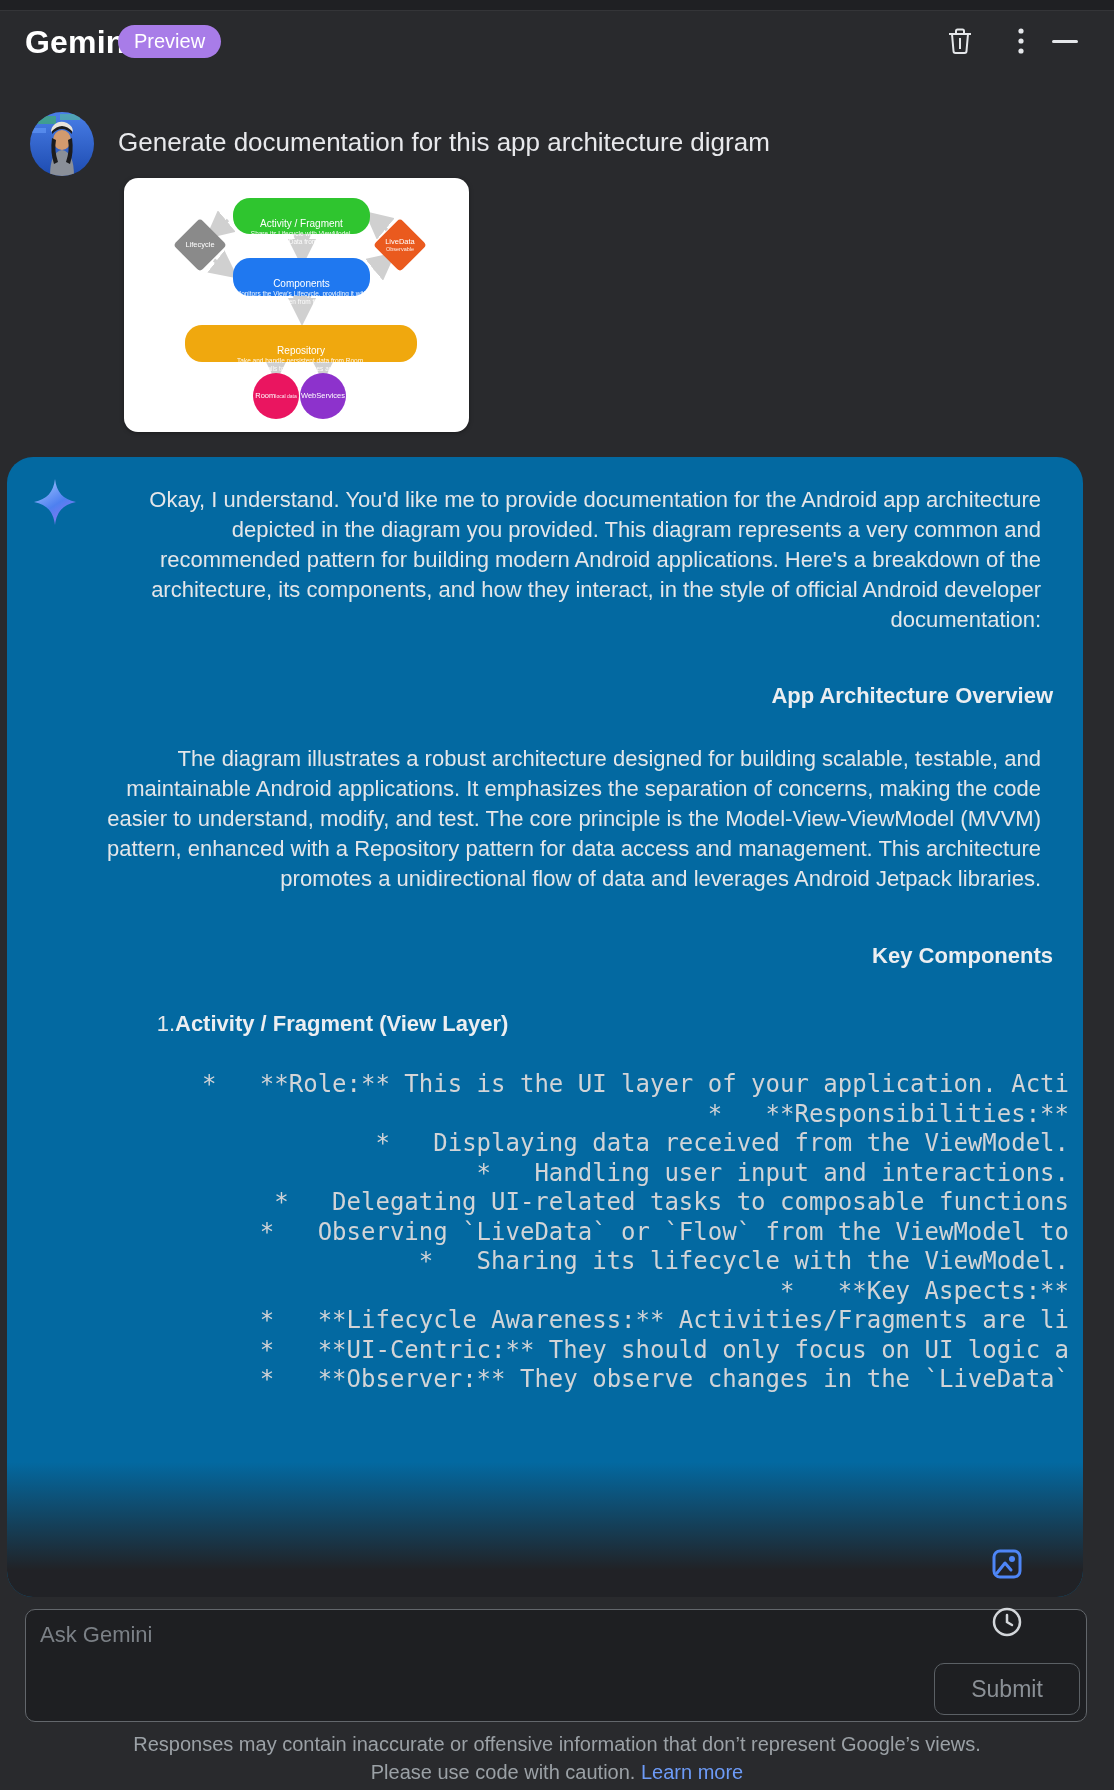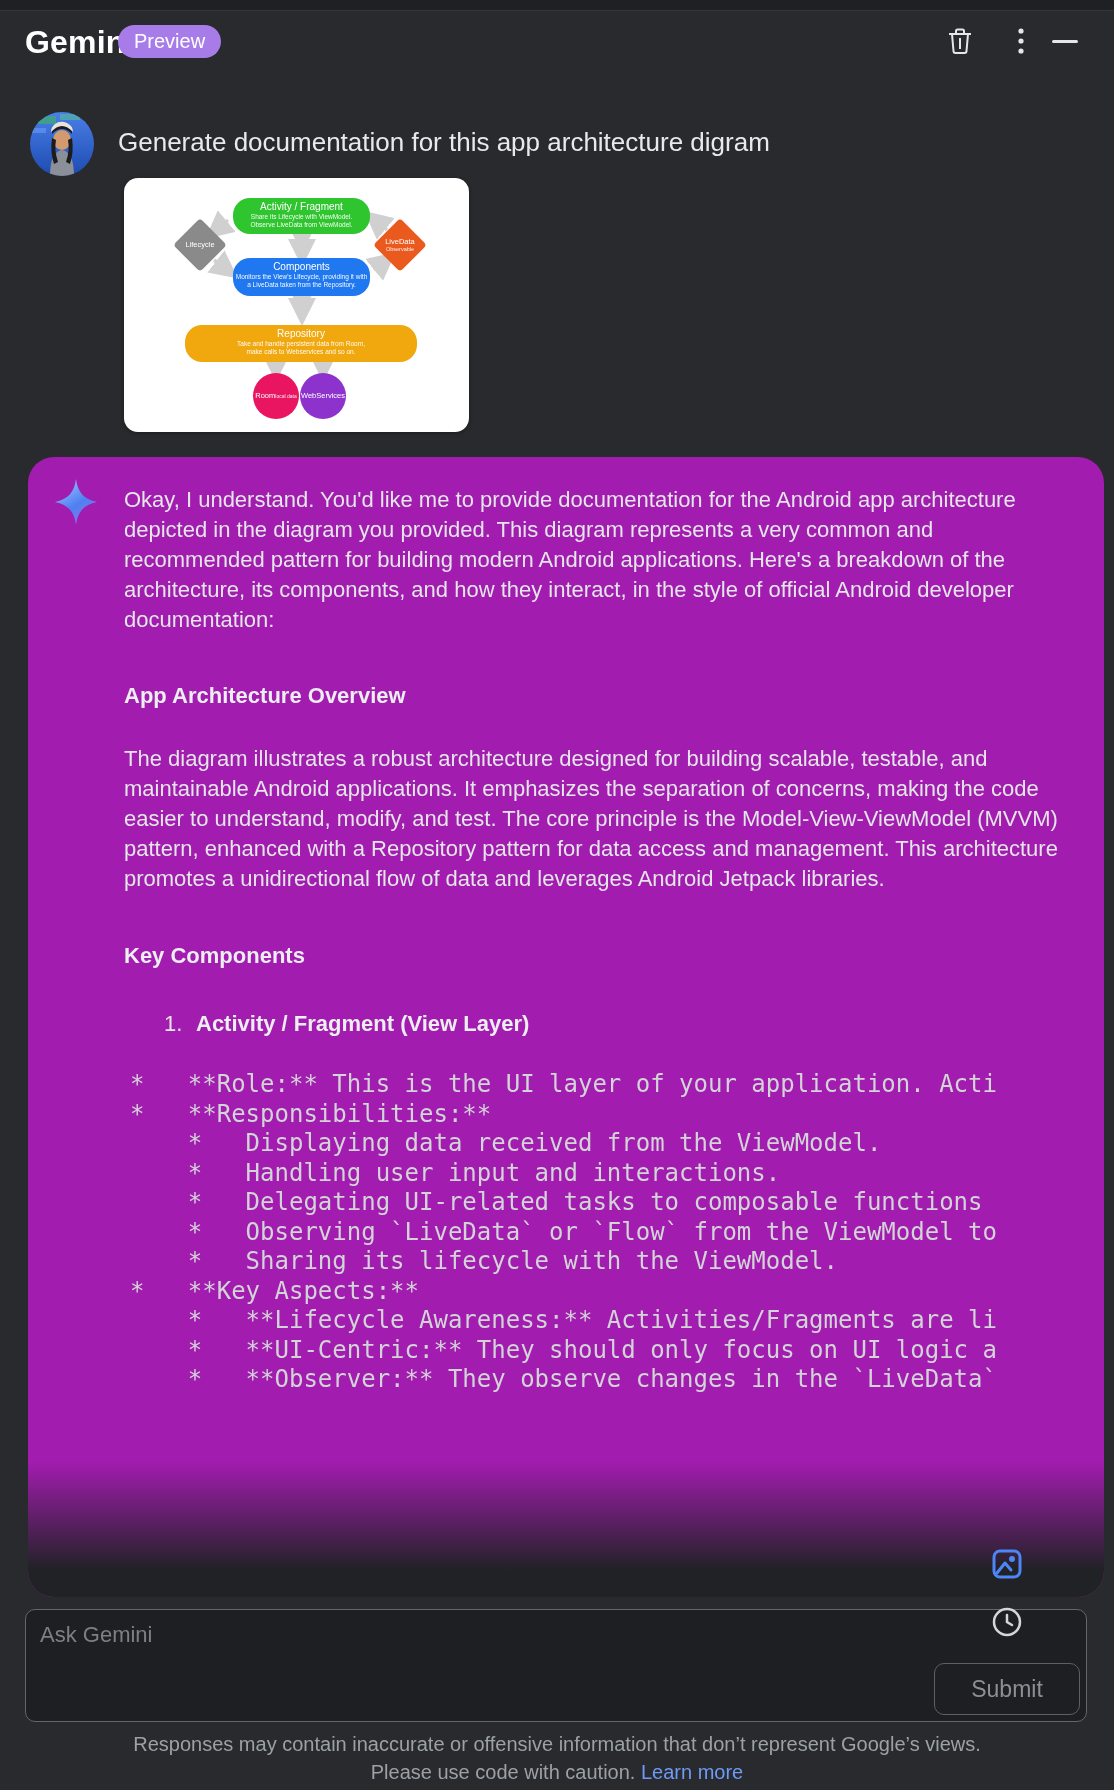--- a/index.html
+++ b/index.html
@@ -25,21 +25,21 @@
   .hdr-min .bar{width:26px;height:3px;background:#e5e7ea;border-radius:2px;}
 
   
   .avatar{left:30px;top:112px;width:64px;height:64px;border-radius:50%;overflow:hidden;}
   .user-msg{left:118px;top:127px;font-size:26px;color:#e8e9ec;}
 
   
   .img-card{left:124px;top:178px;width:345px;height:254px;background:#ffffff;border-radius:14px;
     box-shadow:0 1px 4px rgba(0,0,0,.35);}
   .dg{position:absolute;box-sizing:border-box;text-align:center;color:#fff;}
-  .dg-box{border-radius:17px;padding-top:3px;}
+  .dg-box{border-radius:17px;padding-top:20px;}
   .dg-title{font-size:10px;line-height:12px;}
   .dg-sub{font-size:6.5px;line-height:7.5px;opacity:.95;}
   .dg-activity{left:109px;top:20px;width:137px;height:36px;background:#2fc52f;}
   .dg-viewmodel{left:109px;top:80px;width:137px;height:38px;background:#1f78f0;}
   .dg-repo{left:61px;top:139px;width:232px;height:37px;background:#f0a80e;margin-top:8px;}
   .diamond-wrap{width:52px;height:52px;}
   .diamond{position:absolute;left:7px;top:7px;width:38px;height:38px;transform:rotate(45deg);border-radius:4px;}
   .diamond-label{position:absolute;left:0;top:0;width:52px;height:52px;display:flex;flex-direction:column;
     align-items:center;justify-content:center;color:#fff;}
   .dg-lifecycle{left:50px;top:41px;}
@@ -48,21 +48,21 @@
   .dg-livedata .diamond{background:#ea5a1e;}
   .dlab-t{font-size:7.5px;line-height:8px;}
   .dlab-s{font-size:5.5px;line-height:6px;opacity:.9;}
   .dg-circle{width:46px;height:46px;border-radius:50%;display:flex;flex-direction:row;align-items:center;justify-content:center;}
   .dg-room{left:129px;top:195px;background:#ea1560;}
   .dg-web{left:176px;top:195px;background:#8d32cc;}
   .circ-t{font-size:7.5px;line-height:8px;}
   .circ-s{font-size:5px;line-height:6px;opacity:.9;}
 
   
-  .panel{left:28px;top:457px;width:1076px;height:1140px;background:#a21caf;border-radius:26px;overflow:hidden;}
+  .panel{left:7px;top:457px;width:1076px;height:1140px;background:#0369a1;border-radius:26px;overflow:hidden;text-align:right;}
   .panel::after{content:"";position:absolute;left:0;right:0;bottom:0;height:135px;
     background:linear-gradient(180deg, rgba(33,34,38,0) 0%, #212226 80%);pointer-events:none;}
   .sparkle{position:absolute;left:27px;top:22px;width:42px;height:46px;}
   .panel-content{position:absolute;left:96px;top:24px;width:950px;color:#e4e6e9;}
   .para{font-size:22px;line-height:30px;width:938px;margin:0;}
   .p1{margin-top:4px;}
   .h3{font-size:22px;line-height:28px;font-weight:bold;color:#eceef1;margin:47px 0 0 0;}
   .p2{margin-top:34px;}
   .h3b{margin-top:48px;}
   .olist{margin-top:40px;display:flex;font-size:22px;line-height:28px;}

